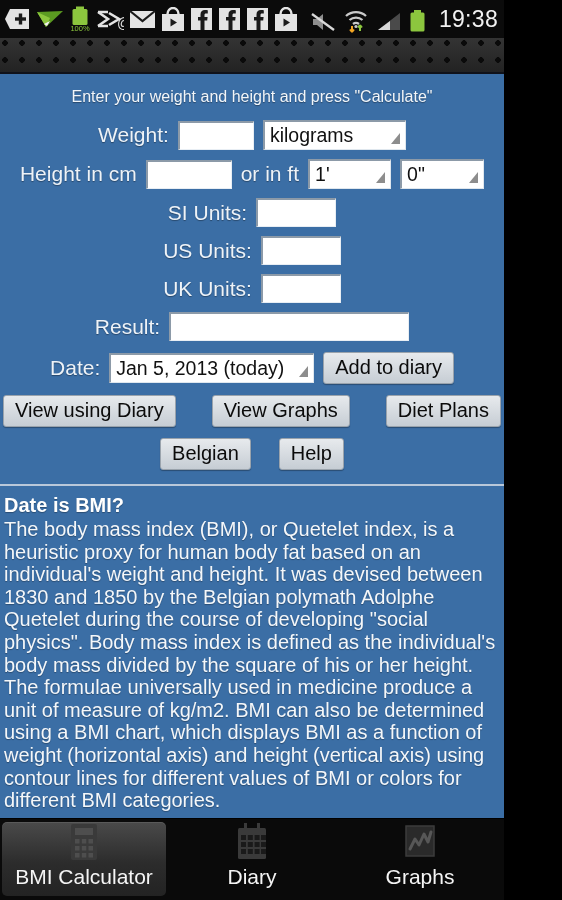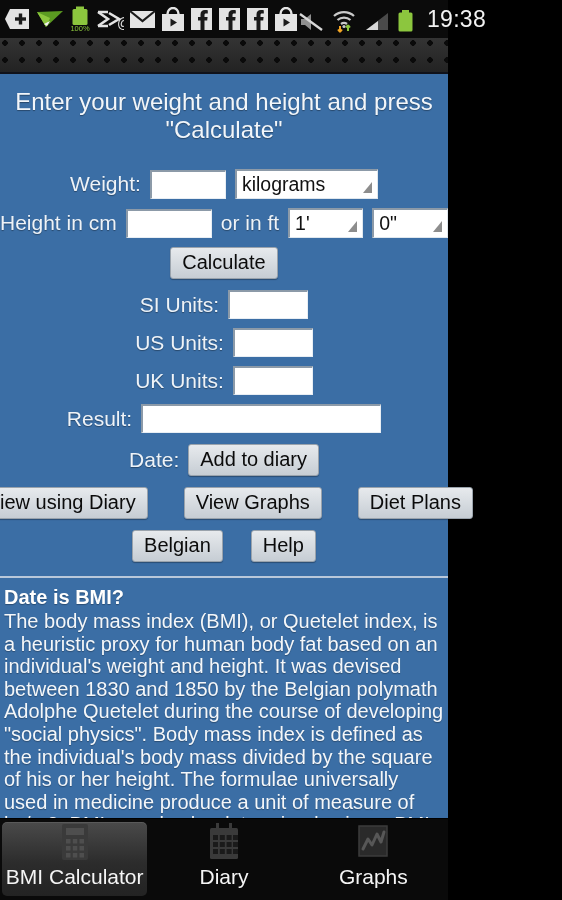--- a/index.html
+++ b/index.html
@@ -7,21 +7,21 @@
   html, body {
     width: 562px;
     height: 900px;
     background: #000;
     font-family: "Liberation Sans", sans-serif;
     overflow: hidden;
   }
 
   #app {
     position: relative;
-    width: 448px;
+    width: 504px;
     height: 900px;
     background: #3b6ea5;
     display: flex;
     flex-direction: column;
   }
 
   
   .statusbar {
     height: 38px;
     background: #0b0b0b;
@@ -74,23 +74,23 @@
 
   .lbl {
     color: #eef3f8;
     font-size: 21px;
     white-space: nowrap;
     text-shadow: 0 1px 1px rgba(0,0,0,.35);
   }
 
   .headline {
     color: #f2f6fa;
-    font-size: 24px;
+    font-size: 16px;
     text-align: center;
-    margin: 2px 0 25px;
+    margin: 2px 0 14px;
     text-shadow: 0 1px 1px rgba(0,0,0,.35);
   }
 
   
   .tin {
     background: #fff;
     border: none;
     border-top: 2px solid #8c9aa8;
     border-left: 2px solid #8c9aa8;
     border-right: 1px solid #e8eef4;
@@ -322,23 +322,20 @@
       <div class="spin ft">
         <span>1'</span>
         <span class="tri"></span>
       </div>
       <div class="spin inch">
         <span>0"</span>
         <span class="tri"></span>
       </div>
     </div>
 
-    <div class="row">
-      <button class="btn">Calculate</button>
-    </div>
 
     <div class="row tight">
       <span class="lbl">SI Units:</span>
       <input class="tin w-unit" type="text" value="" style="">
     </div>
 
     <div class="row tight">
       <span class="lbl">US Units:</span>
       <input class="tin w-unit" type="text" value="" style="">
     </div>
@@ -348,20 +345,24 @@
       <input class="tin w-unit" type="text" value="" style="">
     </div>
 
     <div class="row">
       <span class="lbl">Result:</span>
       <input class="tin w-result" type="text" value="" style="">
     </div>
 
     <div class="row">
       <span class="lbl">Date:</span>
+      <div class="spin date">
+        <span>Jan 5, 2013 (today)</span>
+        <span class="tri"></span>
+      </div>
       <button class="btn">Add to diary</button>
     </div>
 
     <div class="row" style="gap:36px;">
       <button class="btn">View using Diary</button>
       <button class="btn">View Graphs</button>
       <button class="btn">Diet Plans</button>
     </div>
 
     <div class="row" style="gap:28px;margin-bottom:0;">

